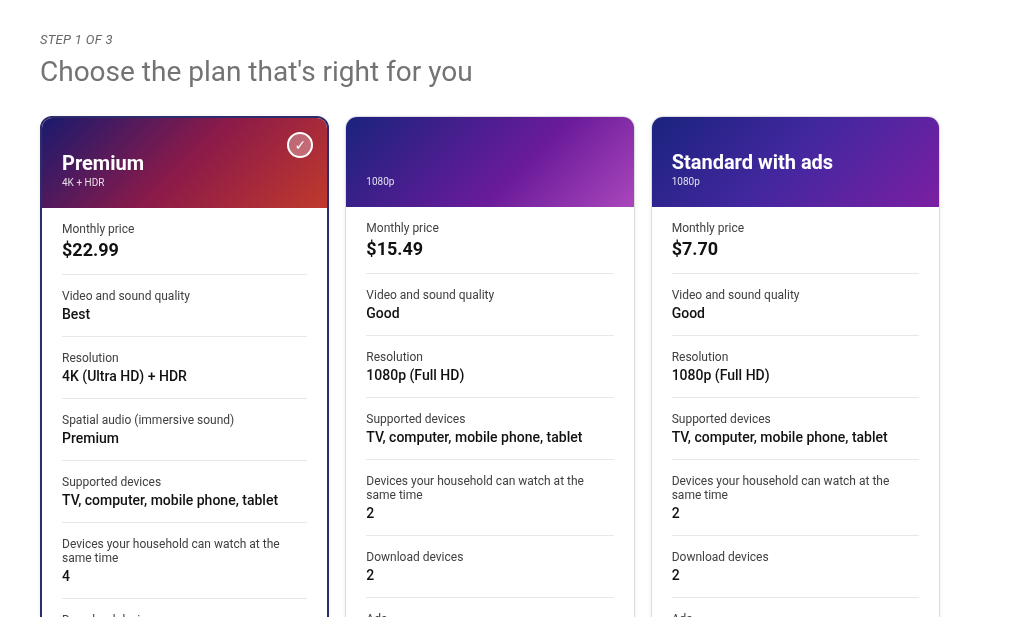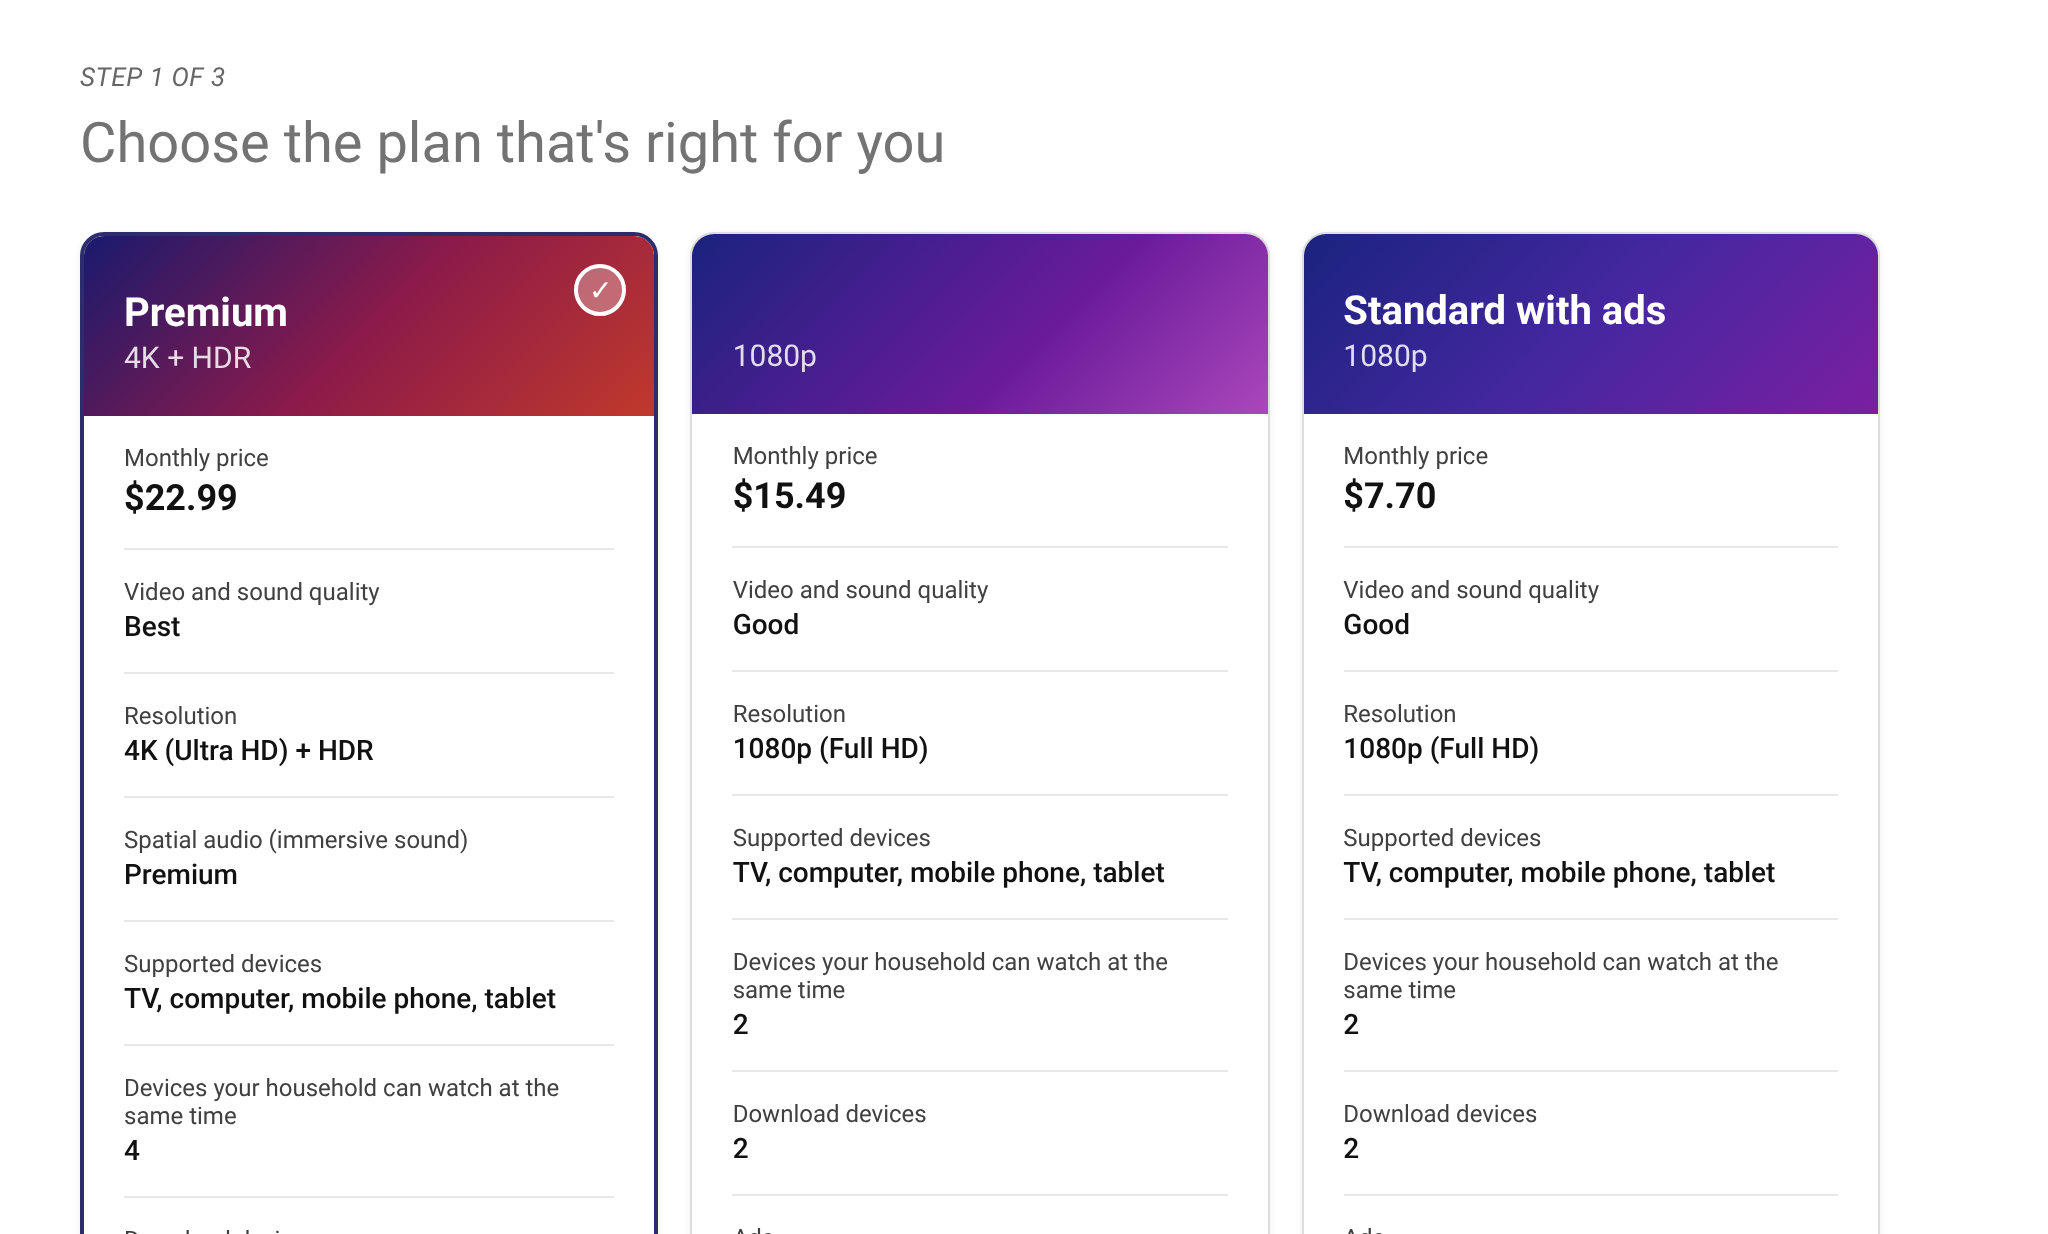--- a/index.html
+++ b/index.html
@@ -54,21 +54,21 @@
     }
     .plan-header-standard-ads {
       background: linear-gradient(135deg, #1a237e 0%, #4527a0 50%, #7b1fa2 100%);
     }
     .plan-name {
       font-size: 20px;
       font-weight: 700;
       color: #fff;
     }
     .plan-subtitle {
-      font-size: 15px;
+      font-size: 10px;
       color: rgba(255,255,255,0.85);
       margin-top: 2px;
     }
     .check-badge {
       position: absolute;
       top: 14px;
       right: 14px;
       width: 26px;
       height: 26px;
       border-radius: 50%;

